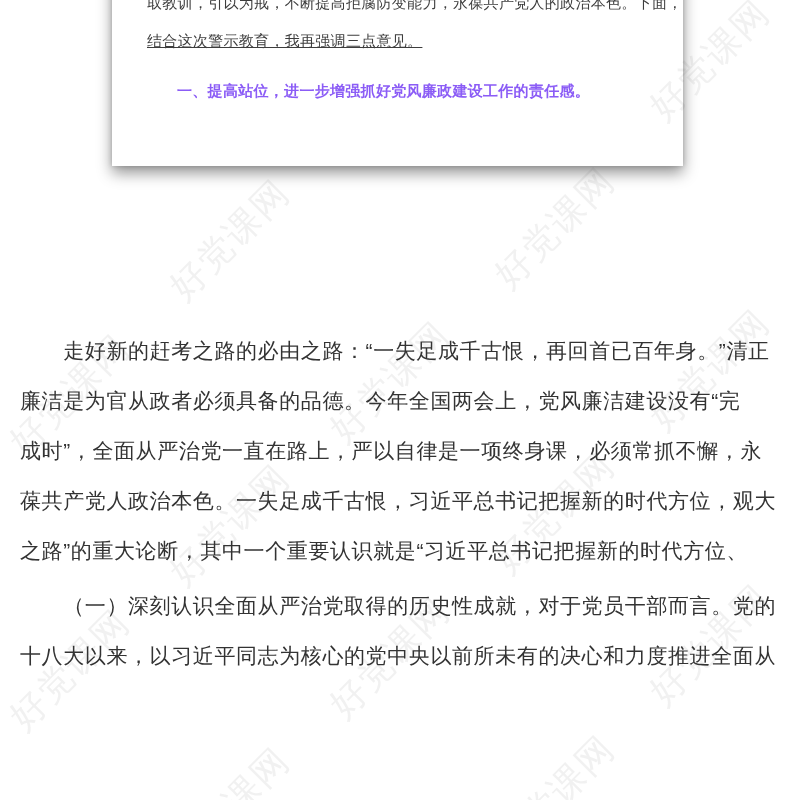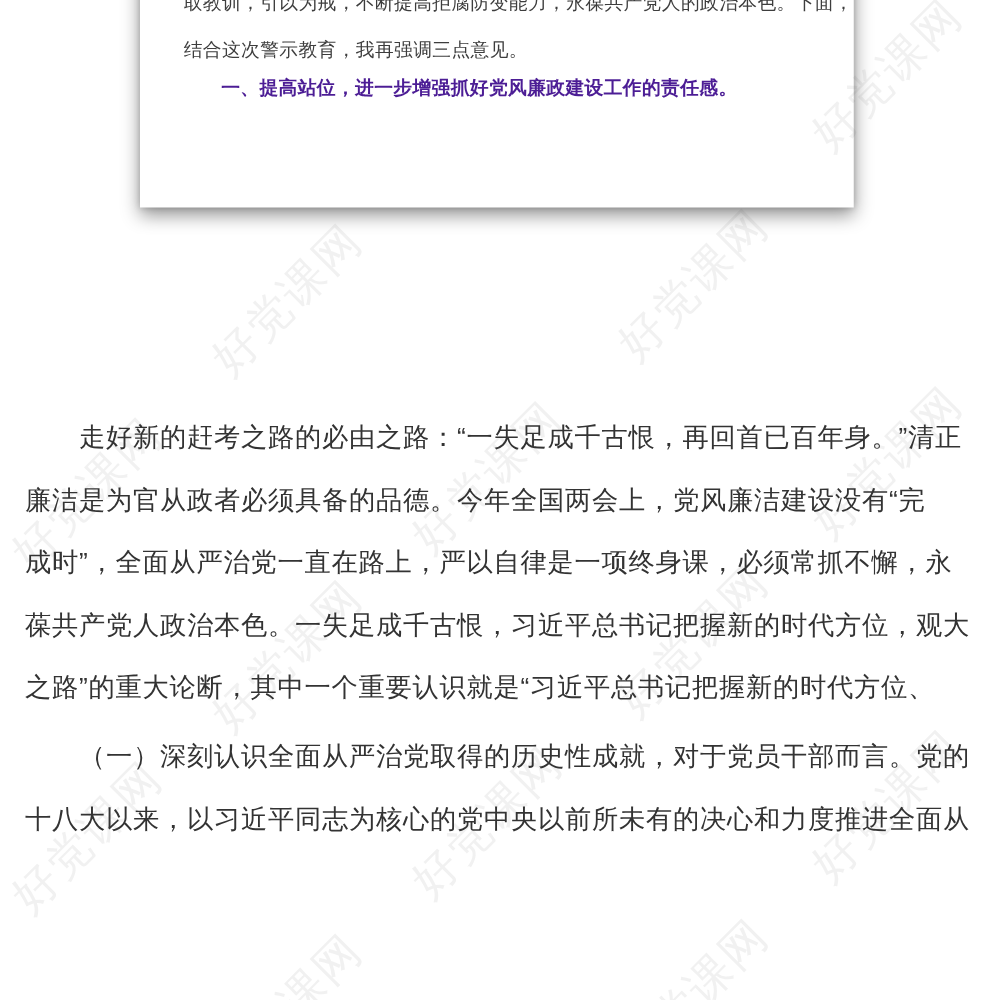--- a/index.html
+++ b/index.html
@@ -18,22 +18,22 @@
     width:571px; height:278px;
     background:#ffffff;
     box-shadow:0 7px 14px rgba(0,0,0,0.42), 0 0 5px rgba(0,0,0,0.18);
   }
   .card-text {
     padding:100px 30px 0 35px;
     font-size:15px;
     color:#3d3d3d;
   }
   .card-line { line-height:30px; white-space:nowrap; letter-spacing:0.3px; }
-  .card-line.gap { margin-top:8px; }
-  .card-line.heading { font-weight:bold; color:#4c1d95; text-indent:30px; }
+  .card-line.gap { margin-top:8px;text-decoration:underline; }
+  .card-line.heading { font-weight:bold; color:#8b5cf6; text-indent:30px;margin-top:20px; }
 
   
   .body-text {
     position:absolute;
     left:20px; top:326px;
     width:778px;
     font-size:21px;
     line-height:50px;
     color:#333333;
     letter-spacing:0.6px;

